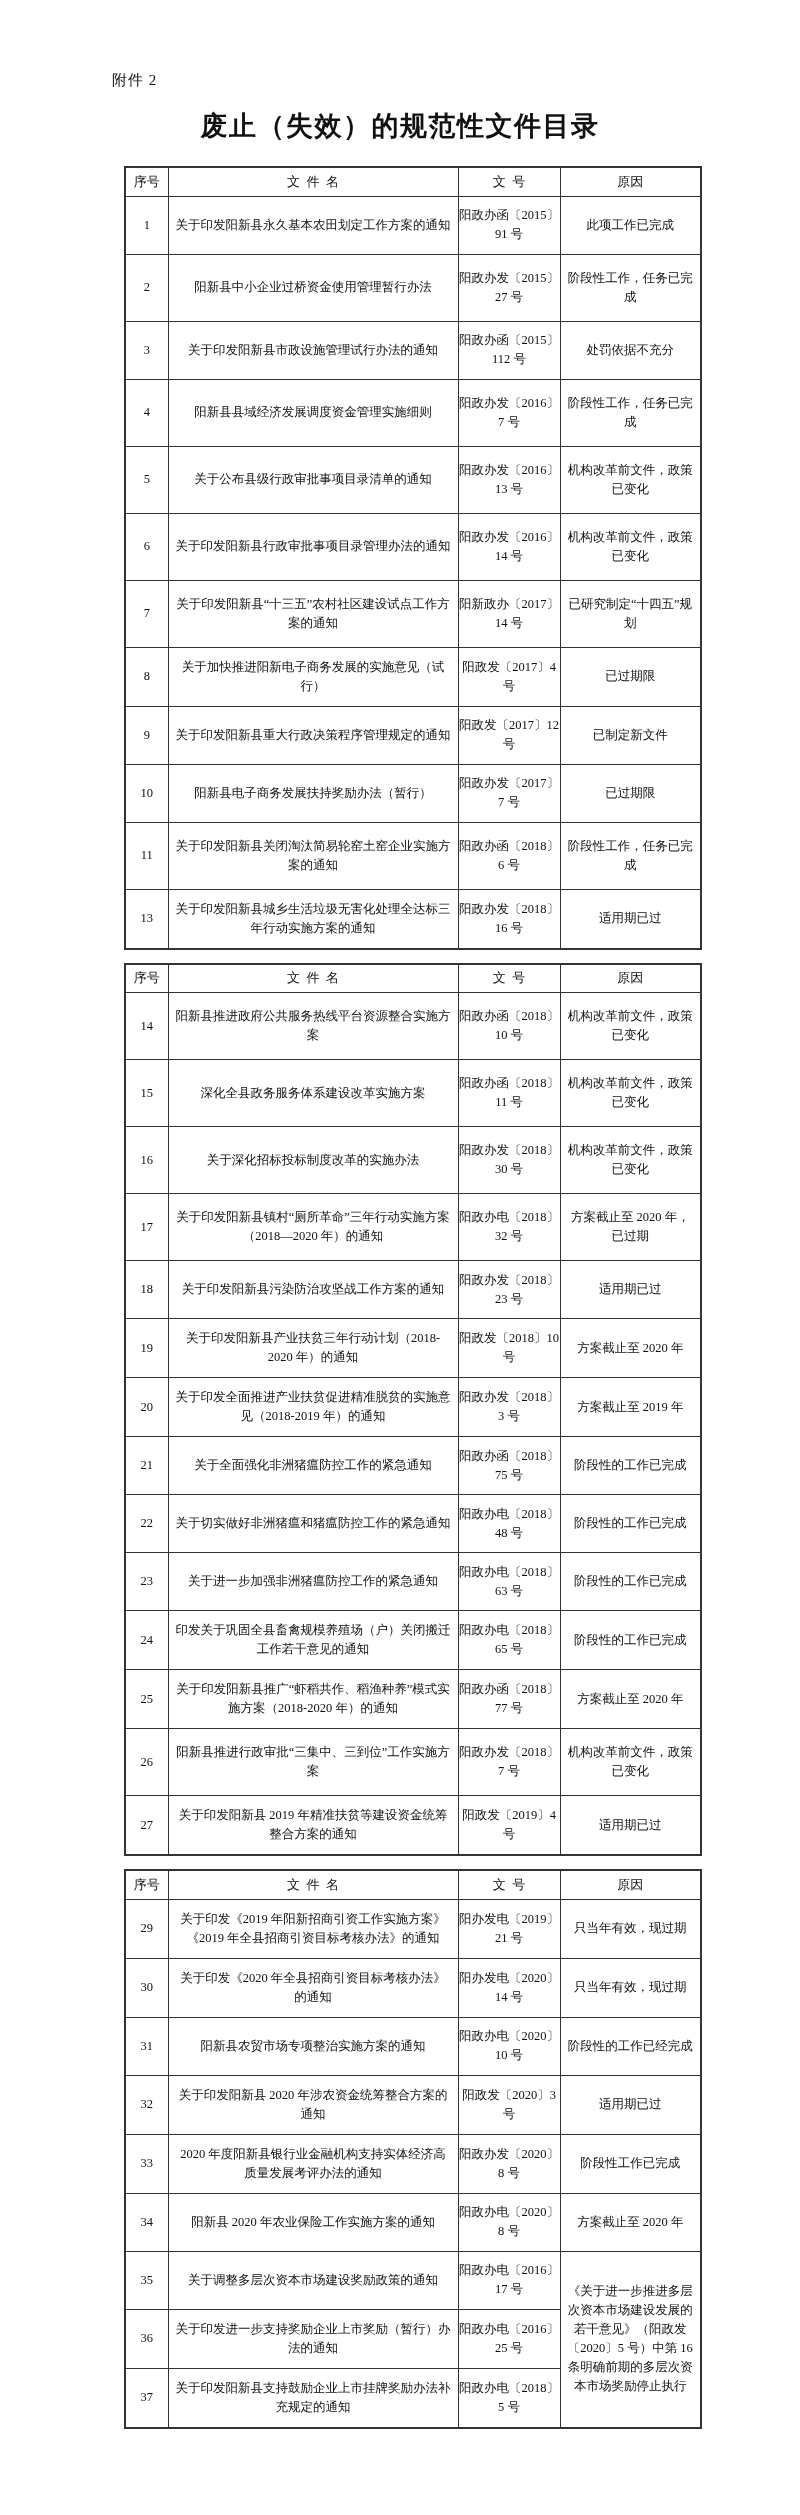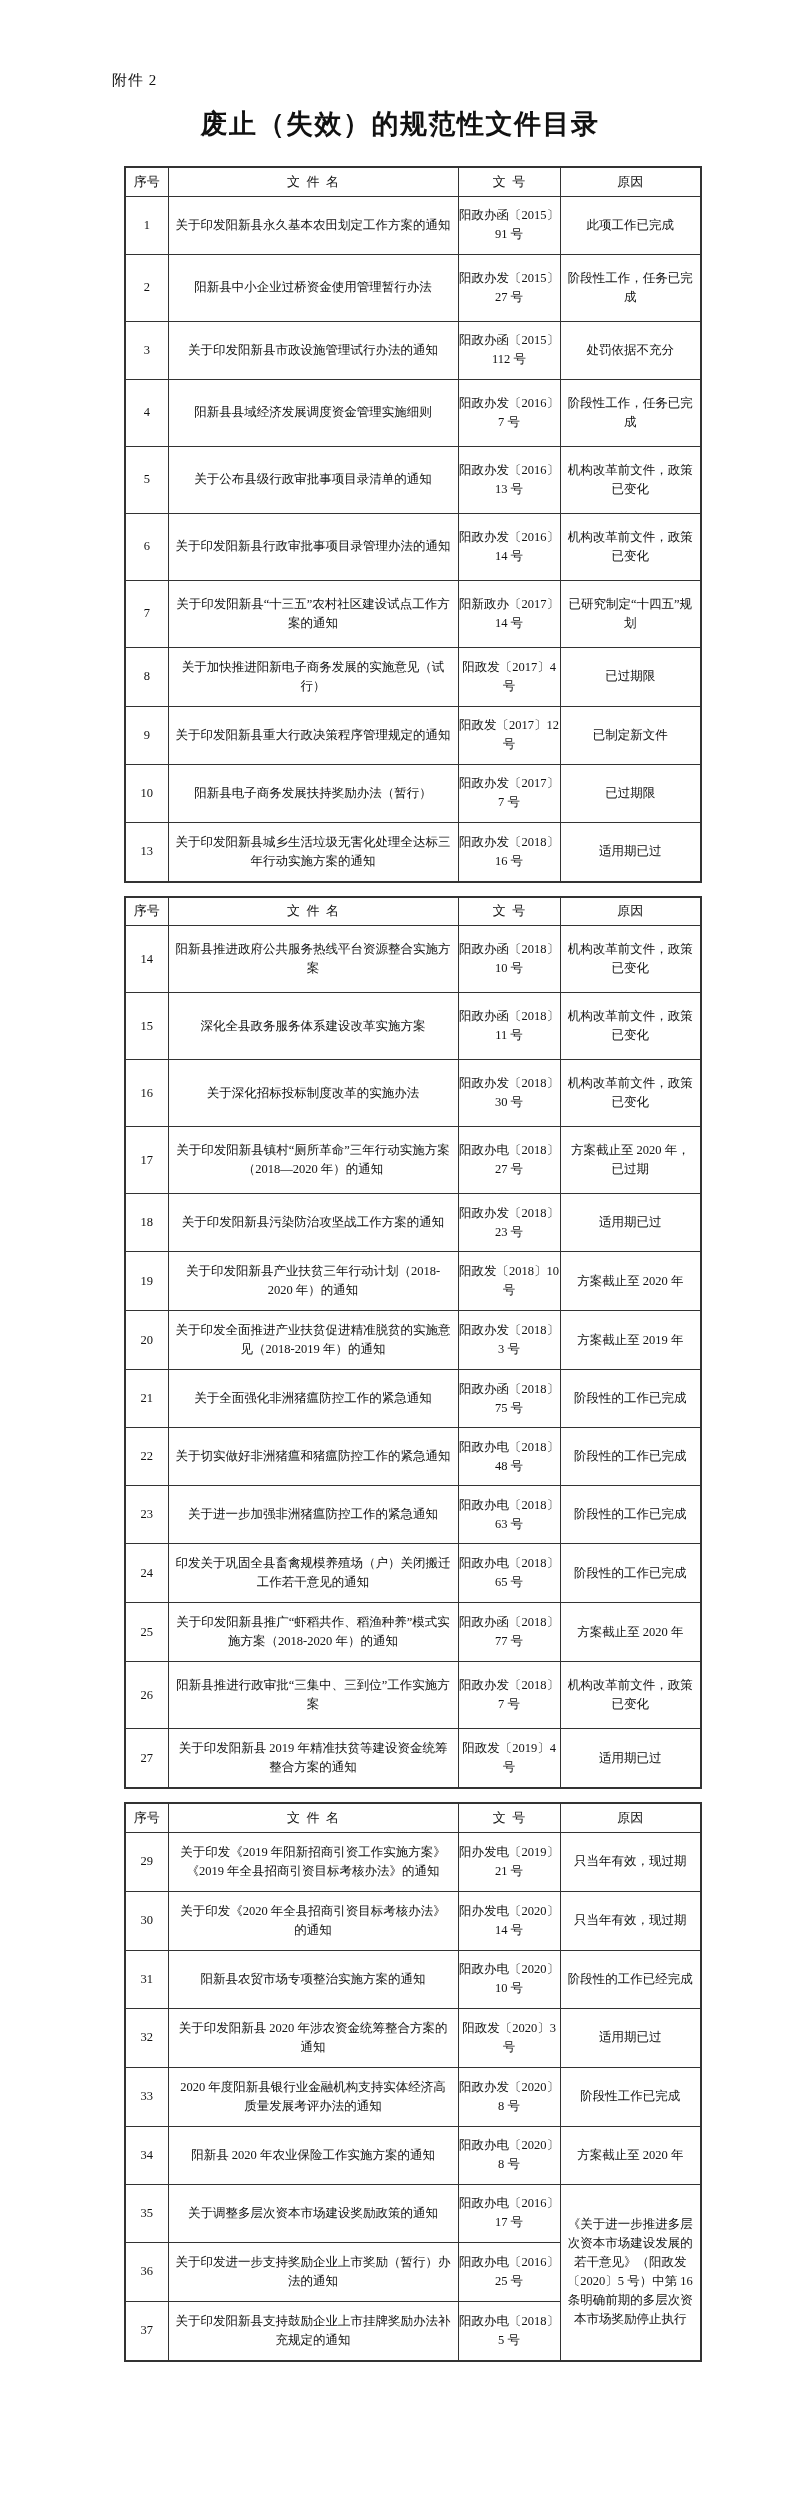--- a/index.html
+++ b/index.html
@@ -26,21 +26,20 @@
     text-align: left;
     letter-spacing: 1px;
   }
   .page-title {
     margin: 14px 0 20px 0;
     font-size: 27px;
     line-height: 40px;
     font-weight: 700;
     text-align: center;
     letter-spacing: 1.5px;
-    font-family: Liberation Mono, monospace;
   }
   table.doc-table {
     table-layout: fixed;
     width: 576px;
     border-collapse: collapse;
     border: 2px solid #333333;
     margin: 0 0 13px 12px;
   }
   table.doc-table:last-child { margin-bottom: 0; }
   .col-no     { width: 43px;  }
@@ -147,20 +146,26 @@
           <td class="c-doc">阳政发〔2017〕12 号</td>
           <td class="c-reason">已制定新文件</td>
         </tr>
         <tr>
           <td class="c-no">10</td>
           <td class="c-name">阳新县电子商务发展扶持奖励办法（暂行）</td>
           <td class="c-doc">阳政办发〔2017〕7 号</td>
           <td class="c-reason">已过期限</td>
         </tr>
         <tr>
+          <td class="c-no">11</td>
+          <td class="c-name">关于印发阳新县关闭淘汰简易轮窑土窑企业实施方案的通知</td>
+          <td class="c-doc">阳政办函〔2018〕6 号</td>
+          <td class="c-reason">阶段性工作，任务已完成</td>
+        </tr>
+        <tr>
           <td class="c-no">13</td>
           <td class="c-name">关于印发阳新县城乡生活垃圾无害化处理全达标三年行动实施方案的通知</td>
           <td class="c-doc">阳政办发〔2018〕16 号</td>
           <td class="c-reason">适用期已过</td>
         </tr>
       </tbody>
   </table>
 
   <table class="doc-table">
     <colgroup>
@@ -192,21 +197,21 @@
         </tr>
         <tr>
           <td class="c-no">16</td>
           <td class="c-name">关于深化招标投标制度改革的实施办法</td>
           <td class="c-doc">阳政办发〔2018〕30 号</td>
           <td class="c-reason">机构改革前文件，政策已变化</td>
         </tr>
         <tr>
           <td class="c-no">17</td>
           <td class="c-name">关于印发阳新县镇村“厕所革命”三年行动实施方案（2018—2020 年）的通知</td>
-          <td class="c-doc">阳政办电〔2018〕27 号</td>
+          <td class="c-doc">阳政办电〔2018〕32 号</td>
           <td class="c-reason">方案截止至 2020 年，已过期</td>
         </tr>
         <tr>
           <td class="c-no">18</td>
           <td class="c-name">关于印发阳新县污染防治攻坚战工作方案的通知</td>
           <td class="c-doc">阳政办发〔2018〕23 号</td>
           <td class="c-reason">适用期已过</td>
         </tr>
         <tr>
           <td class="c-no">19</td>

